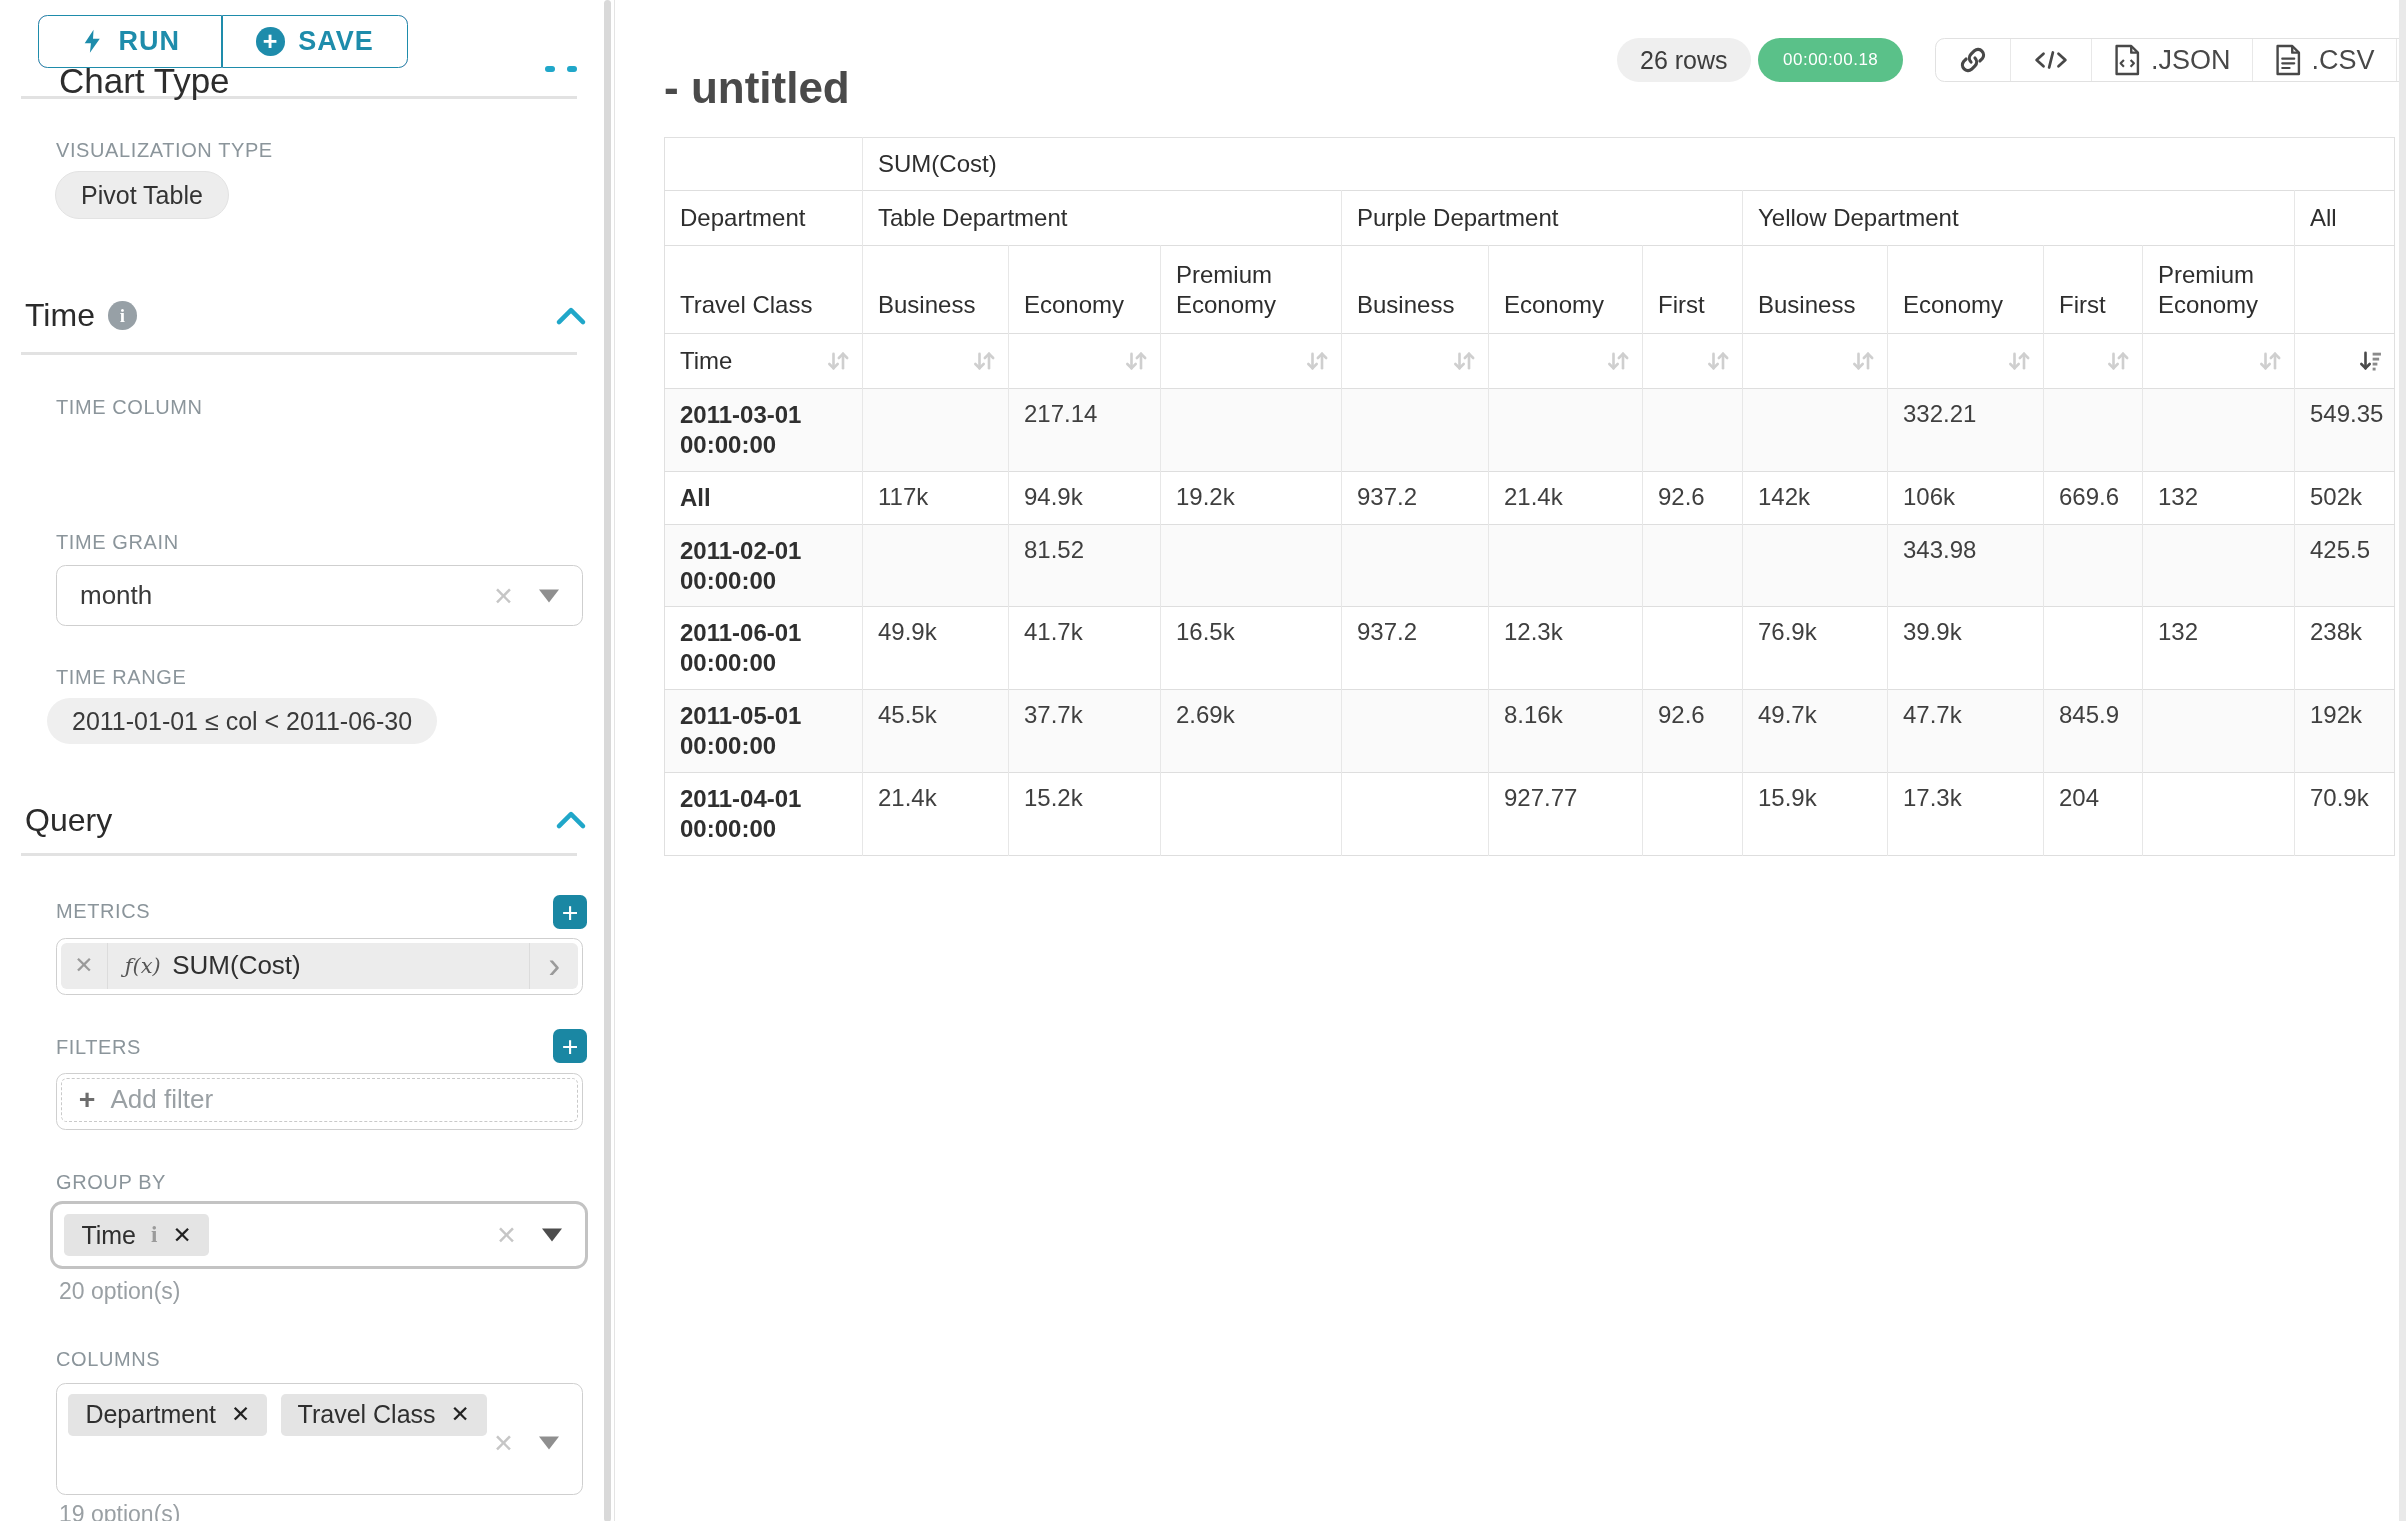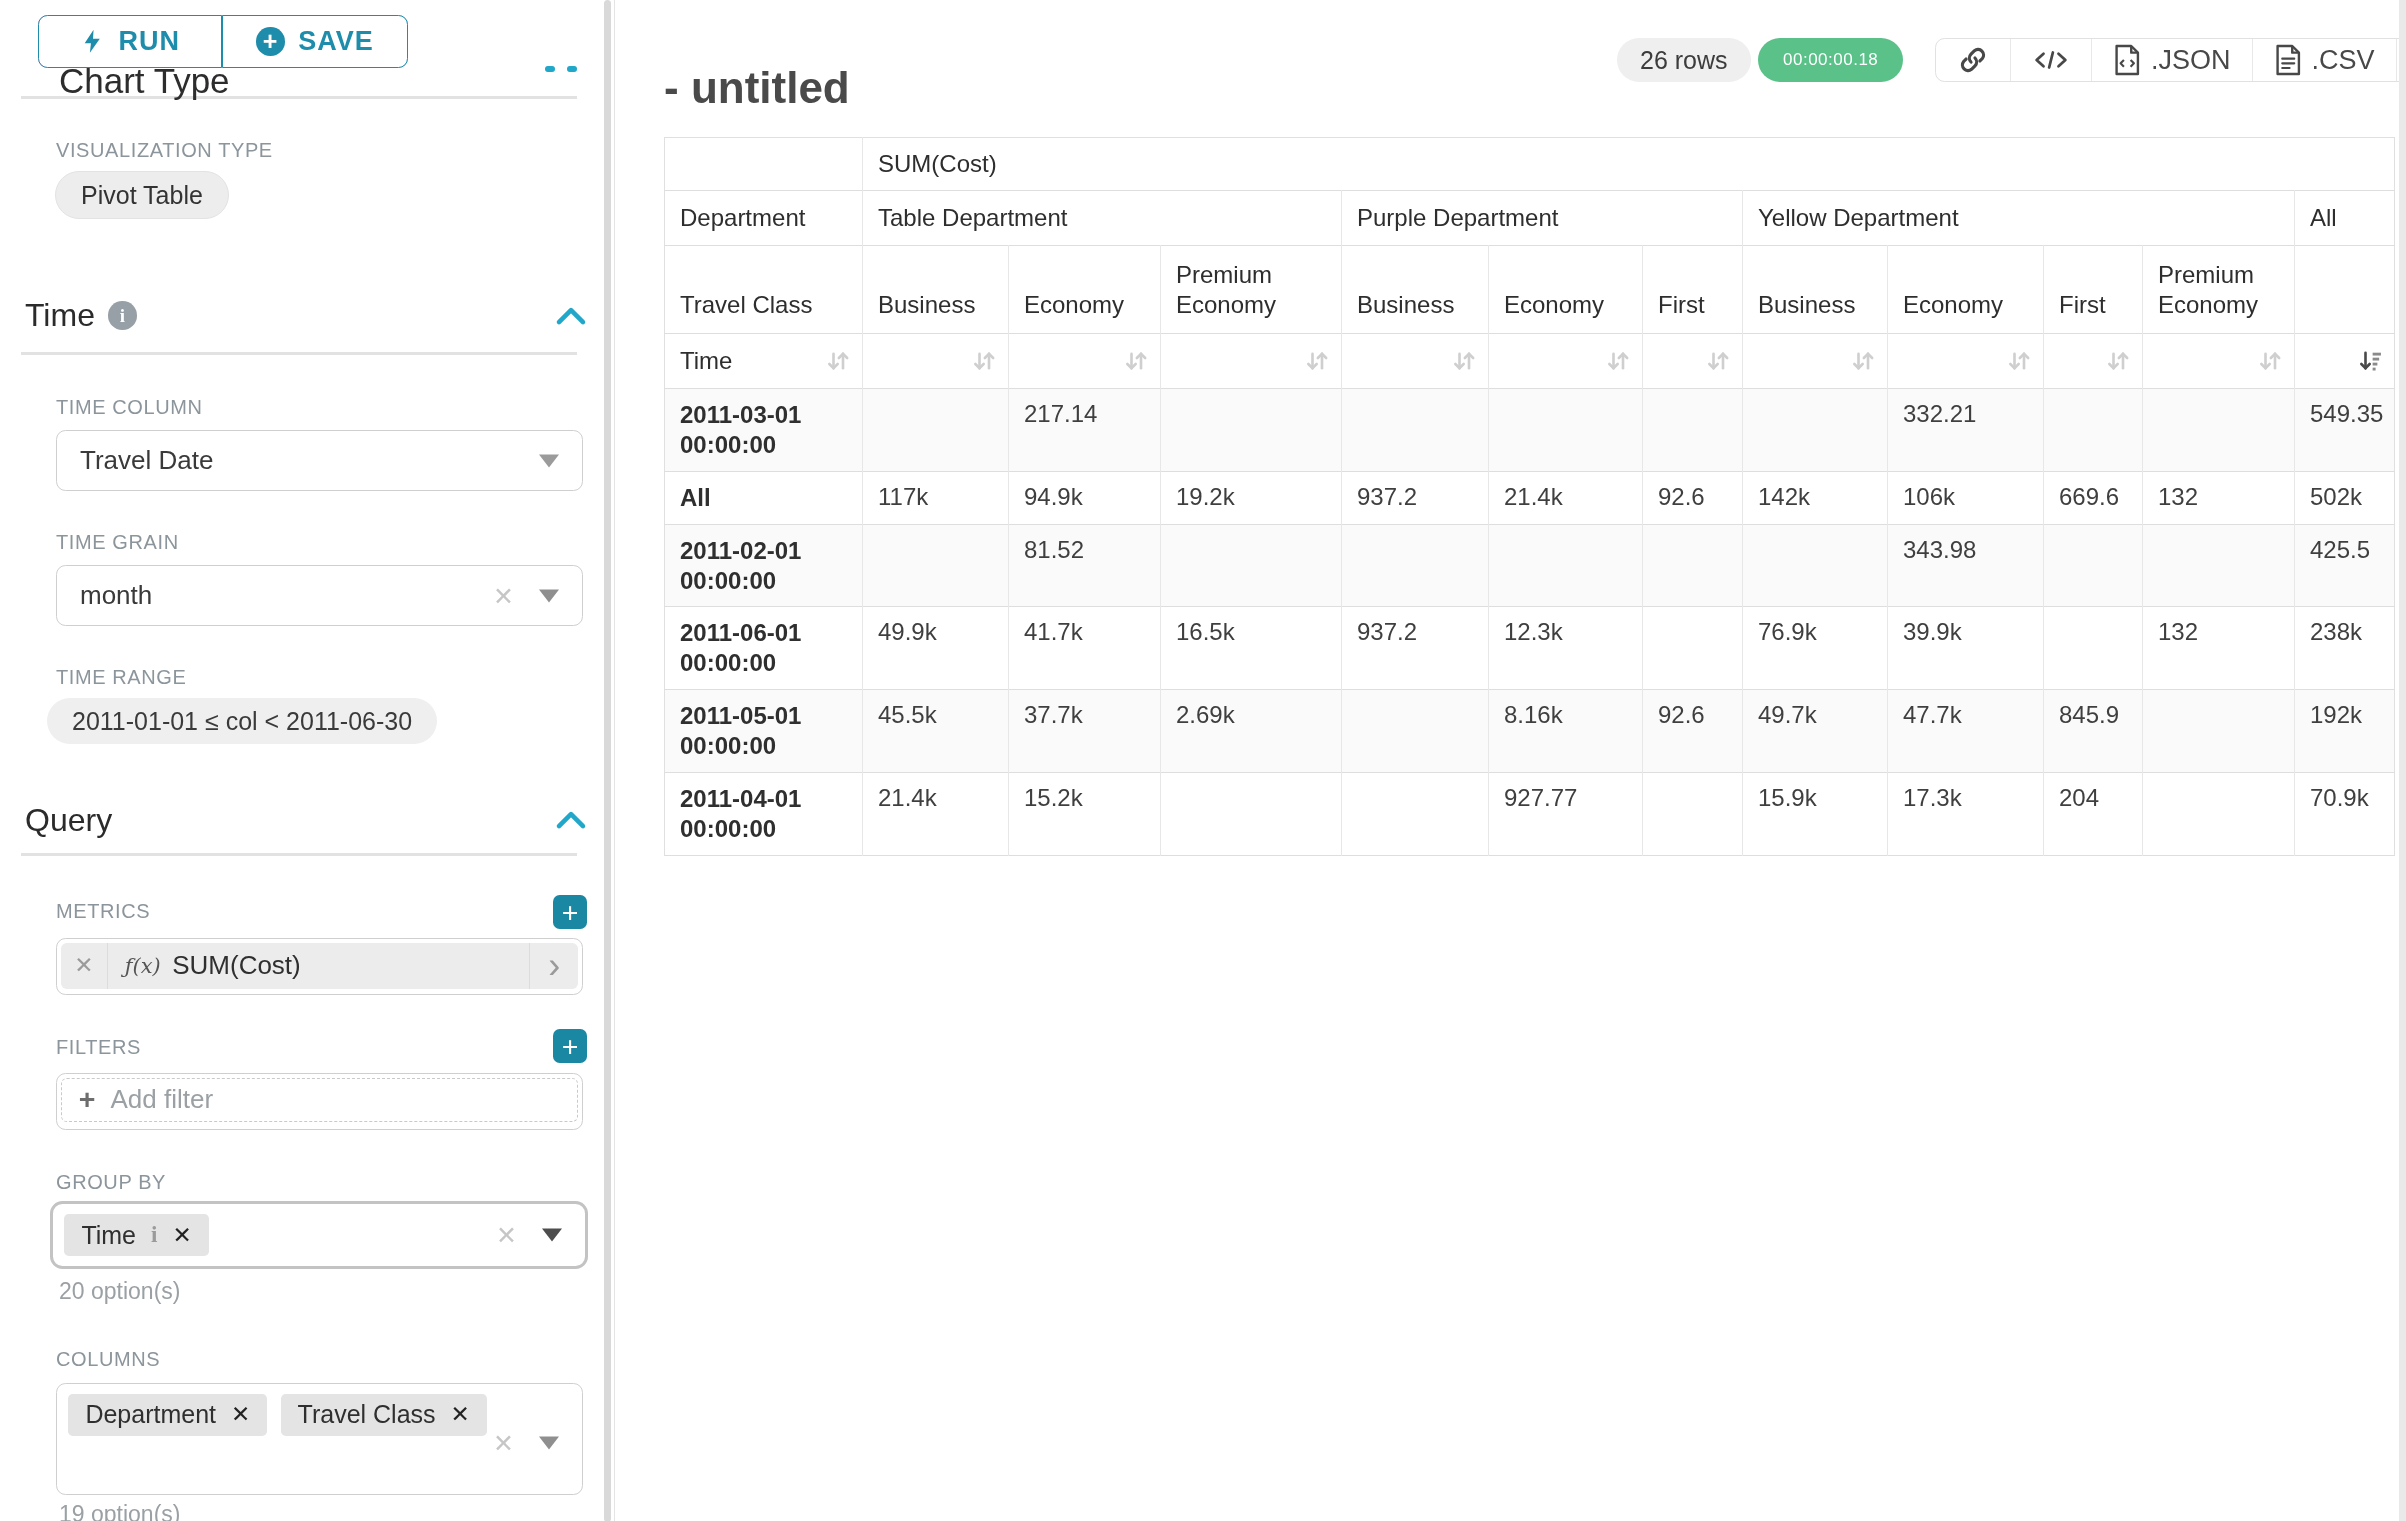--- a/index.html
+++ b/index.html
@@ -146,24 +146,20 @@
     <div class="section-title" style="top:297px;">
       <span>Time</span>
       <span class="info-circle">i</span>
     </div>
     <svg class="chevron-up" style="top:304px;" viewBox="0 0 24 16">
       <path d="M3 13 L12 4 L21 13" fill="none" stroke="#20a7c9" stroke-width="3.4" stroke-linecap="round" stroke-linejoin="round"></path>
     </svg>
     <div class="divider div-time"></div>
 
     <div class="ctl-label" style="top:396px;">TIME COLUMN</div>
-    <div class="select sel-timecol">
-      <span class="value">Travel Date</span>
-      <span class="caret" style="border-top-color:#9b9b9b;"></span>
-    </div>
 
     <div class="ctl-label" style="top:531px;">TIME GRAIN</div>
     <div class="select sel-grain">
       <span class="value">month</span>
       <span class="clear-x">✕</span>
       <span class="caret"></span>
     </div>
 
     <div class="ctl-label" style="top:666px;">TIME RANGE</div>
     <span class="pill range-pill">2011-01-01 ≤ col &lt; 2011-06-30</span>

